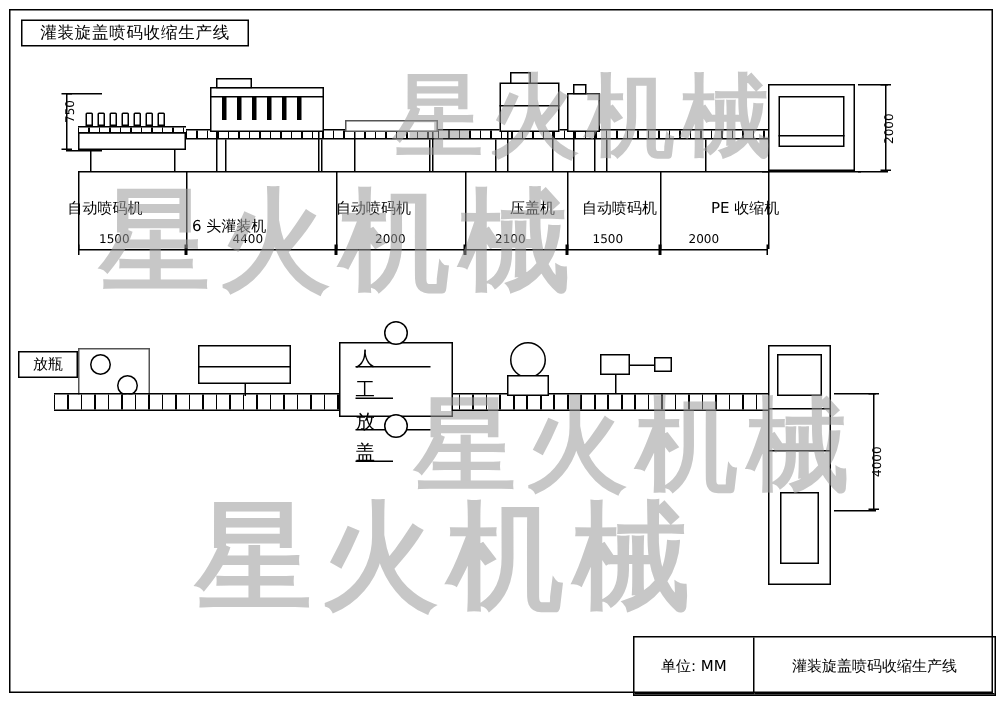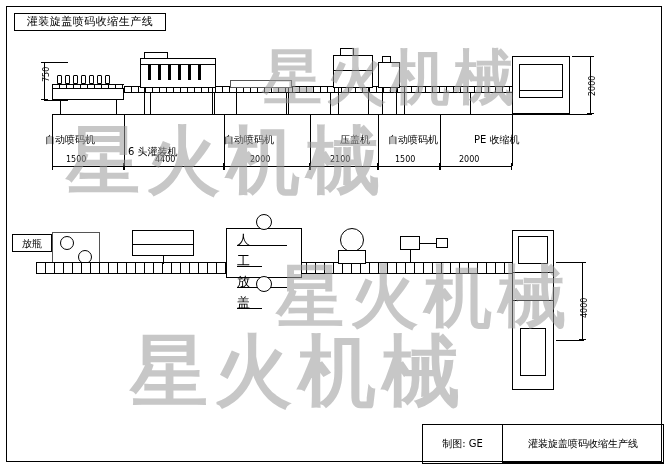--- a/index.html
+++ b/index.html
@@ -393,20 +393,20 @@
   <div class="wm" style="left:424px; top:252px; font-size:68px;">机</div>
   <div class="wm" style="left:498px; top:252px; font-size:68px;">械</div>
 
   <div class="wm" style="left:130px; top:320px; font-size:78px;">星</div>
   <div class="wm" style="left:214px; top:320px; font-size:78px;">火</div>
   <div class="wm" style="left:298px; top:320px; font-size:78px;">机</div>
   <div class="wm" style="left:382px; top:320px; font-size:78px;">械</div>
 
   <div class="tblock">
     <div class="col1">
-      <div class="tcell">制图: GE</div>
+      <div class="tcell b">单位: MM</div>
     </div>
     <div class="col2">
       <div class="tcell b">灌装旋盖喷码收缩生产线</div>
     </div>
   </div>
 
 </div>
 
 </body></html>

